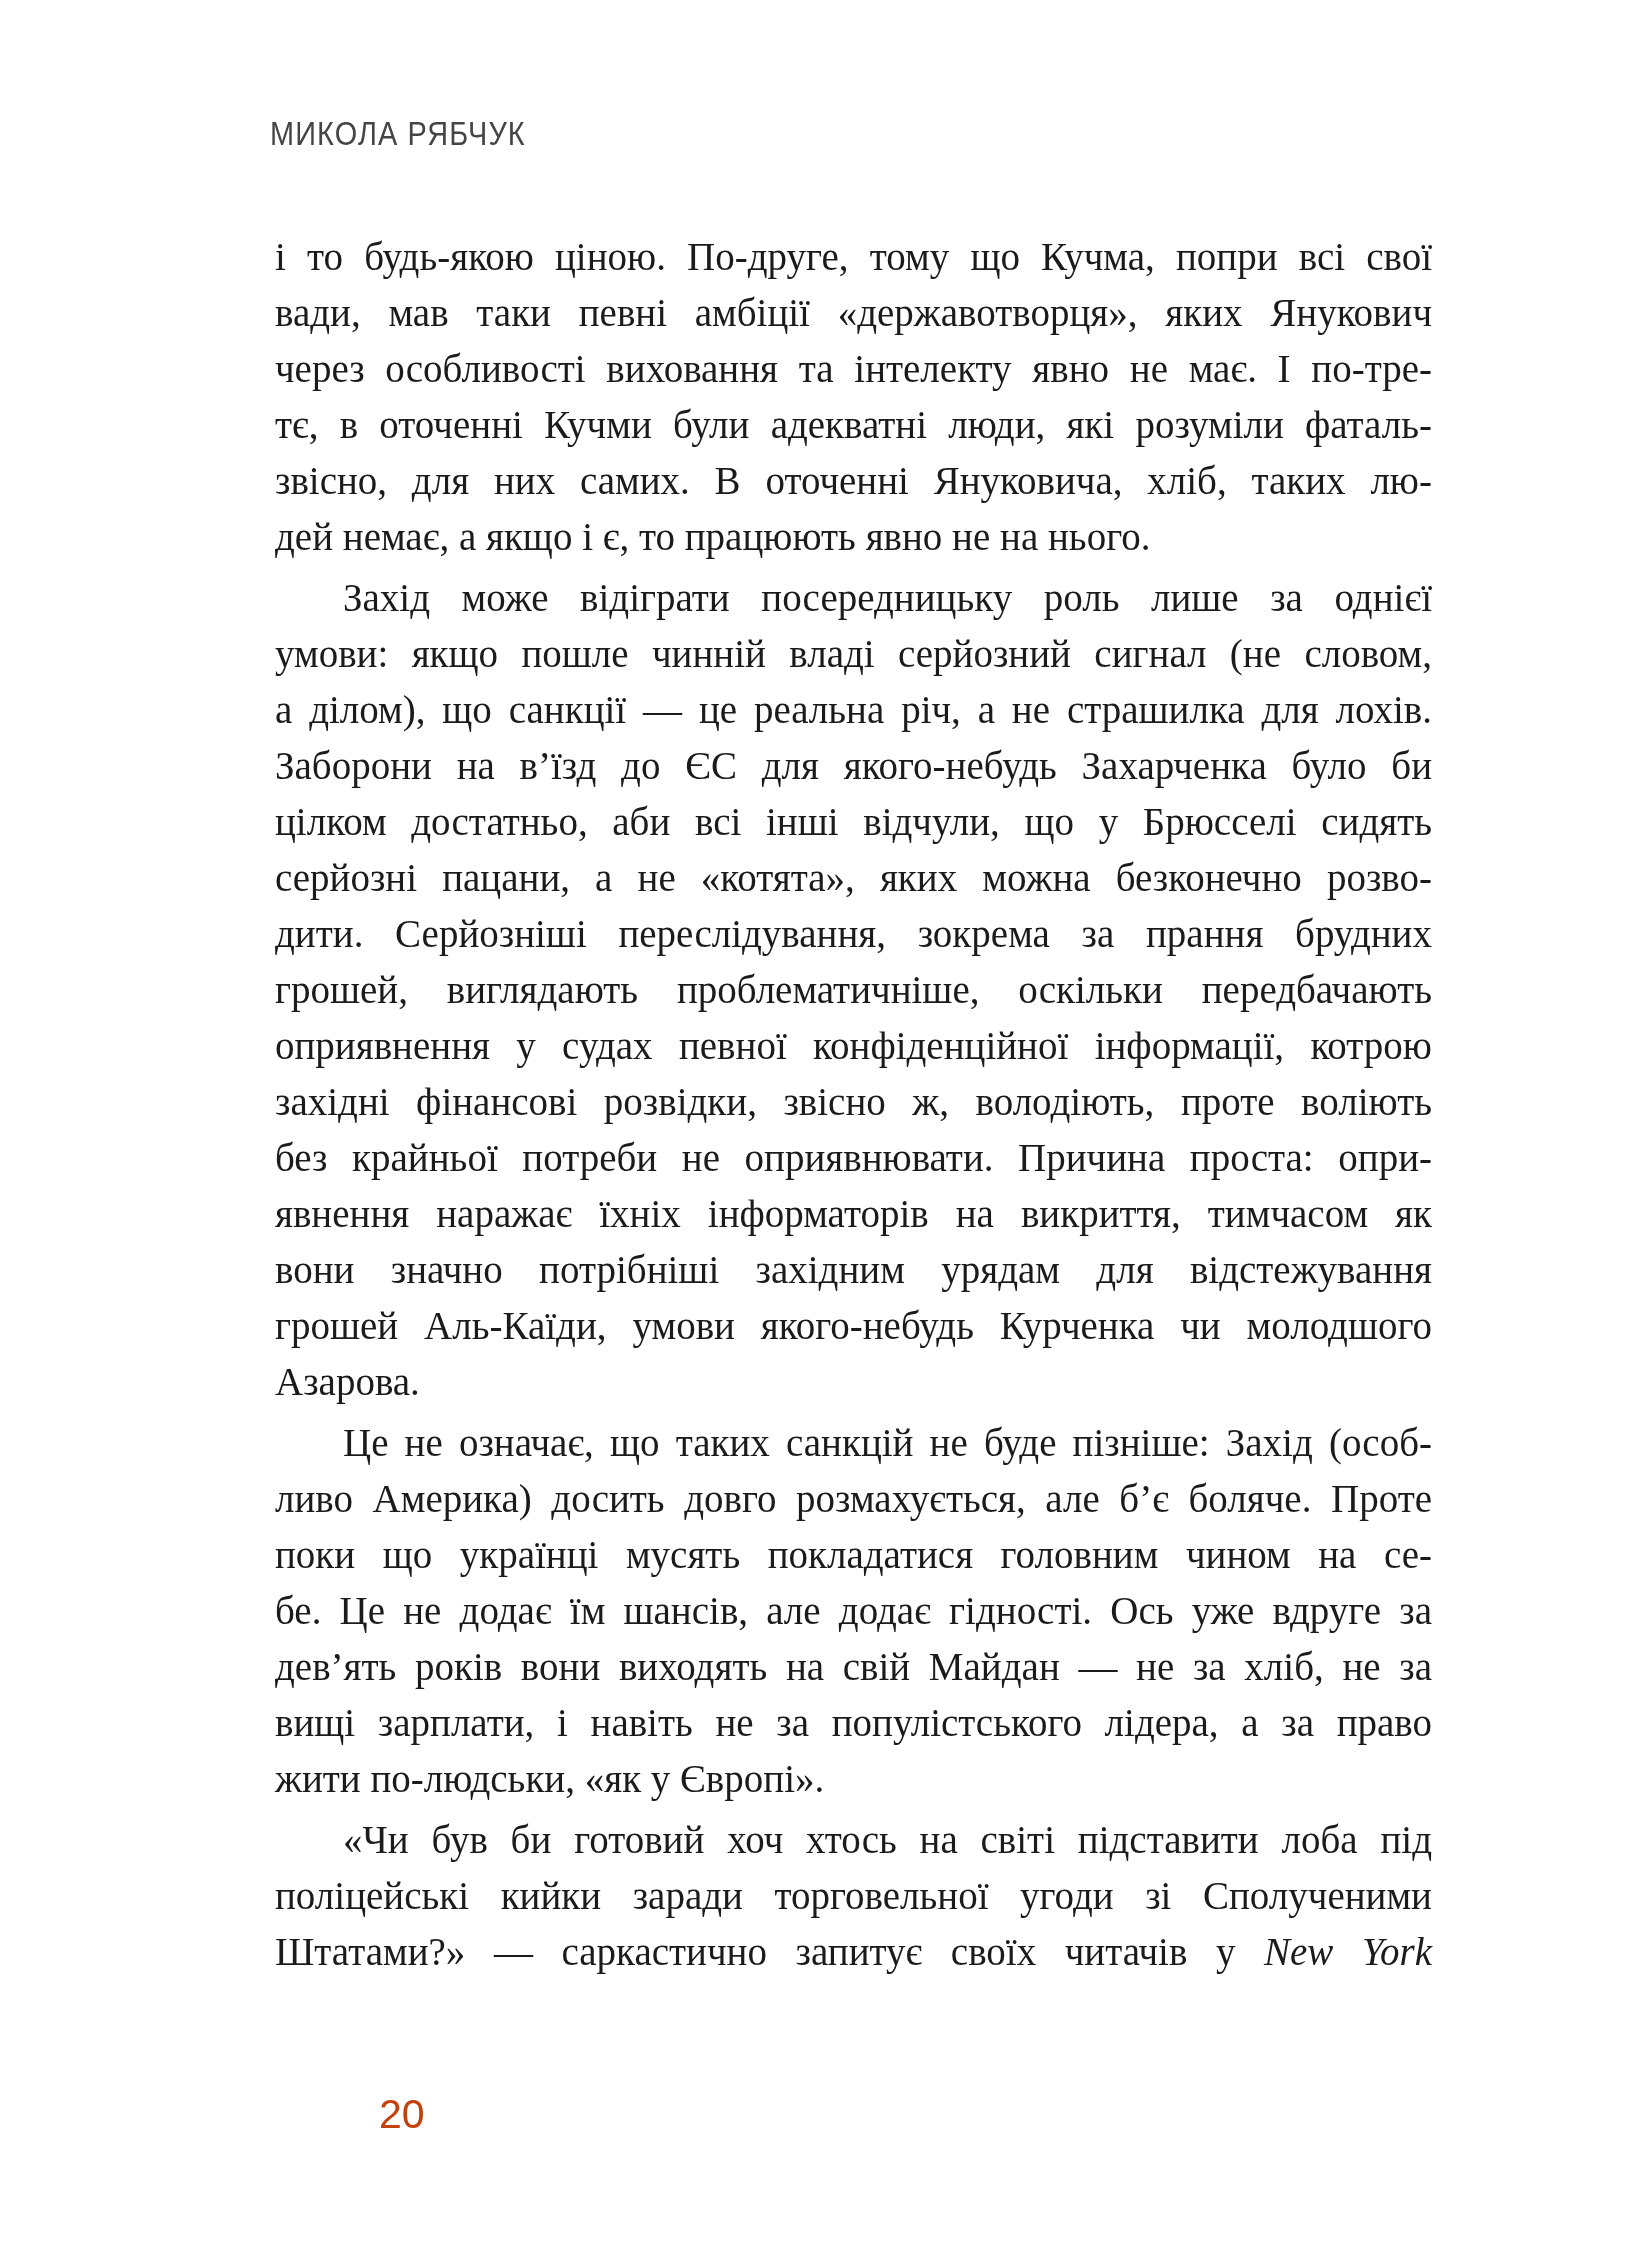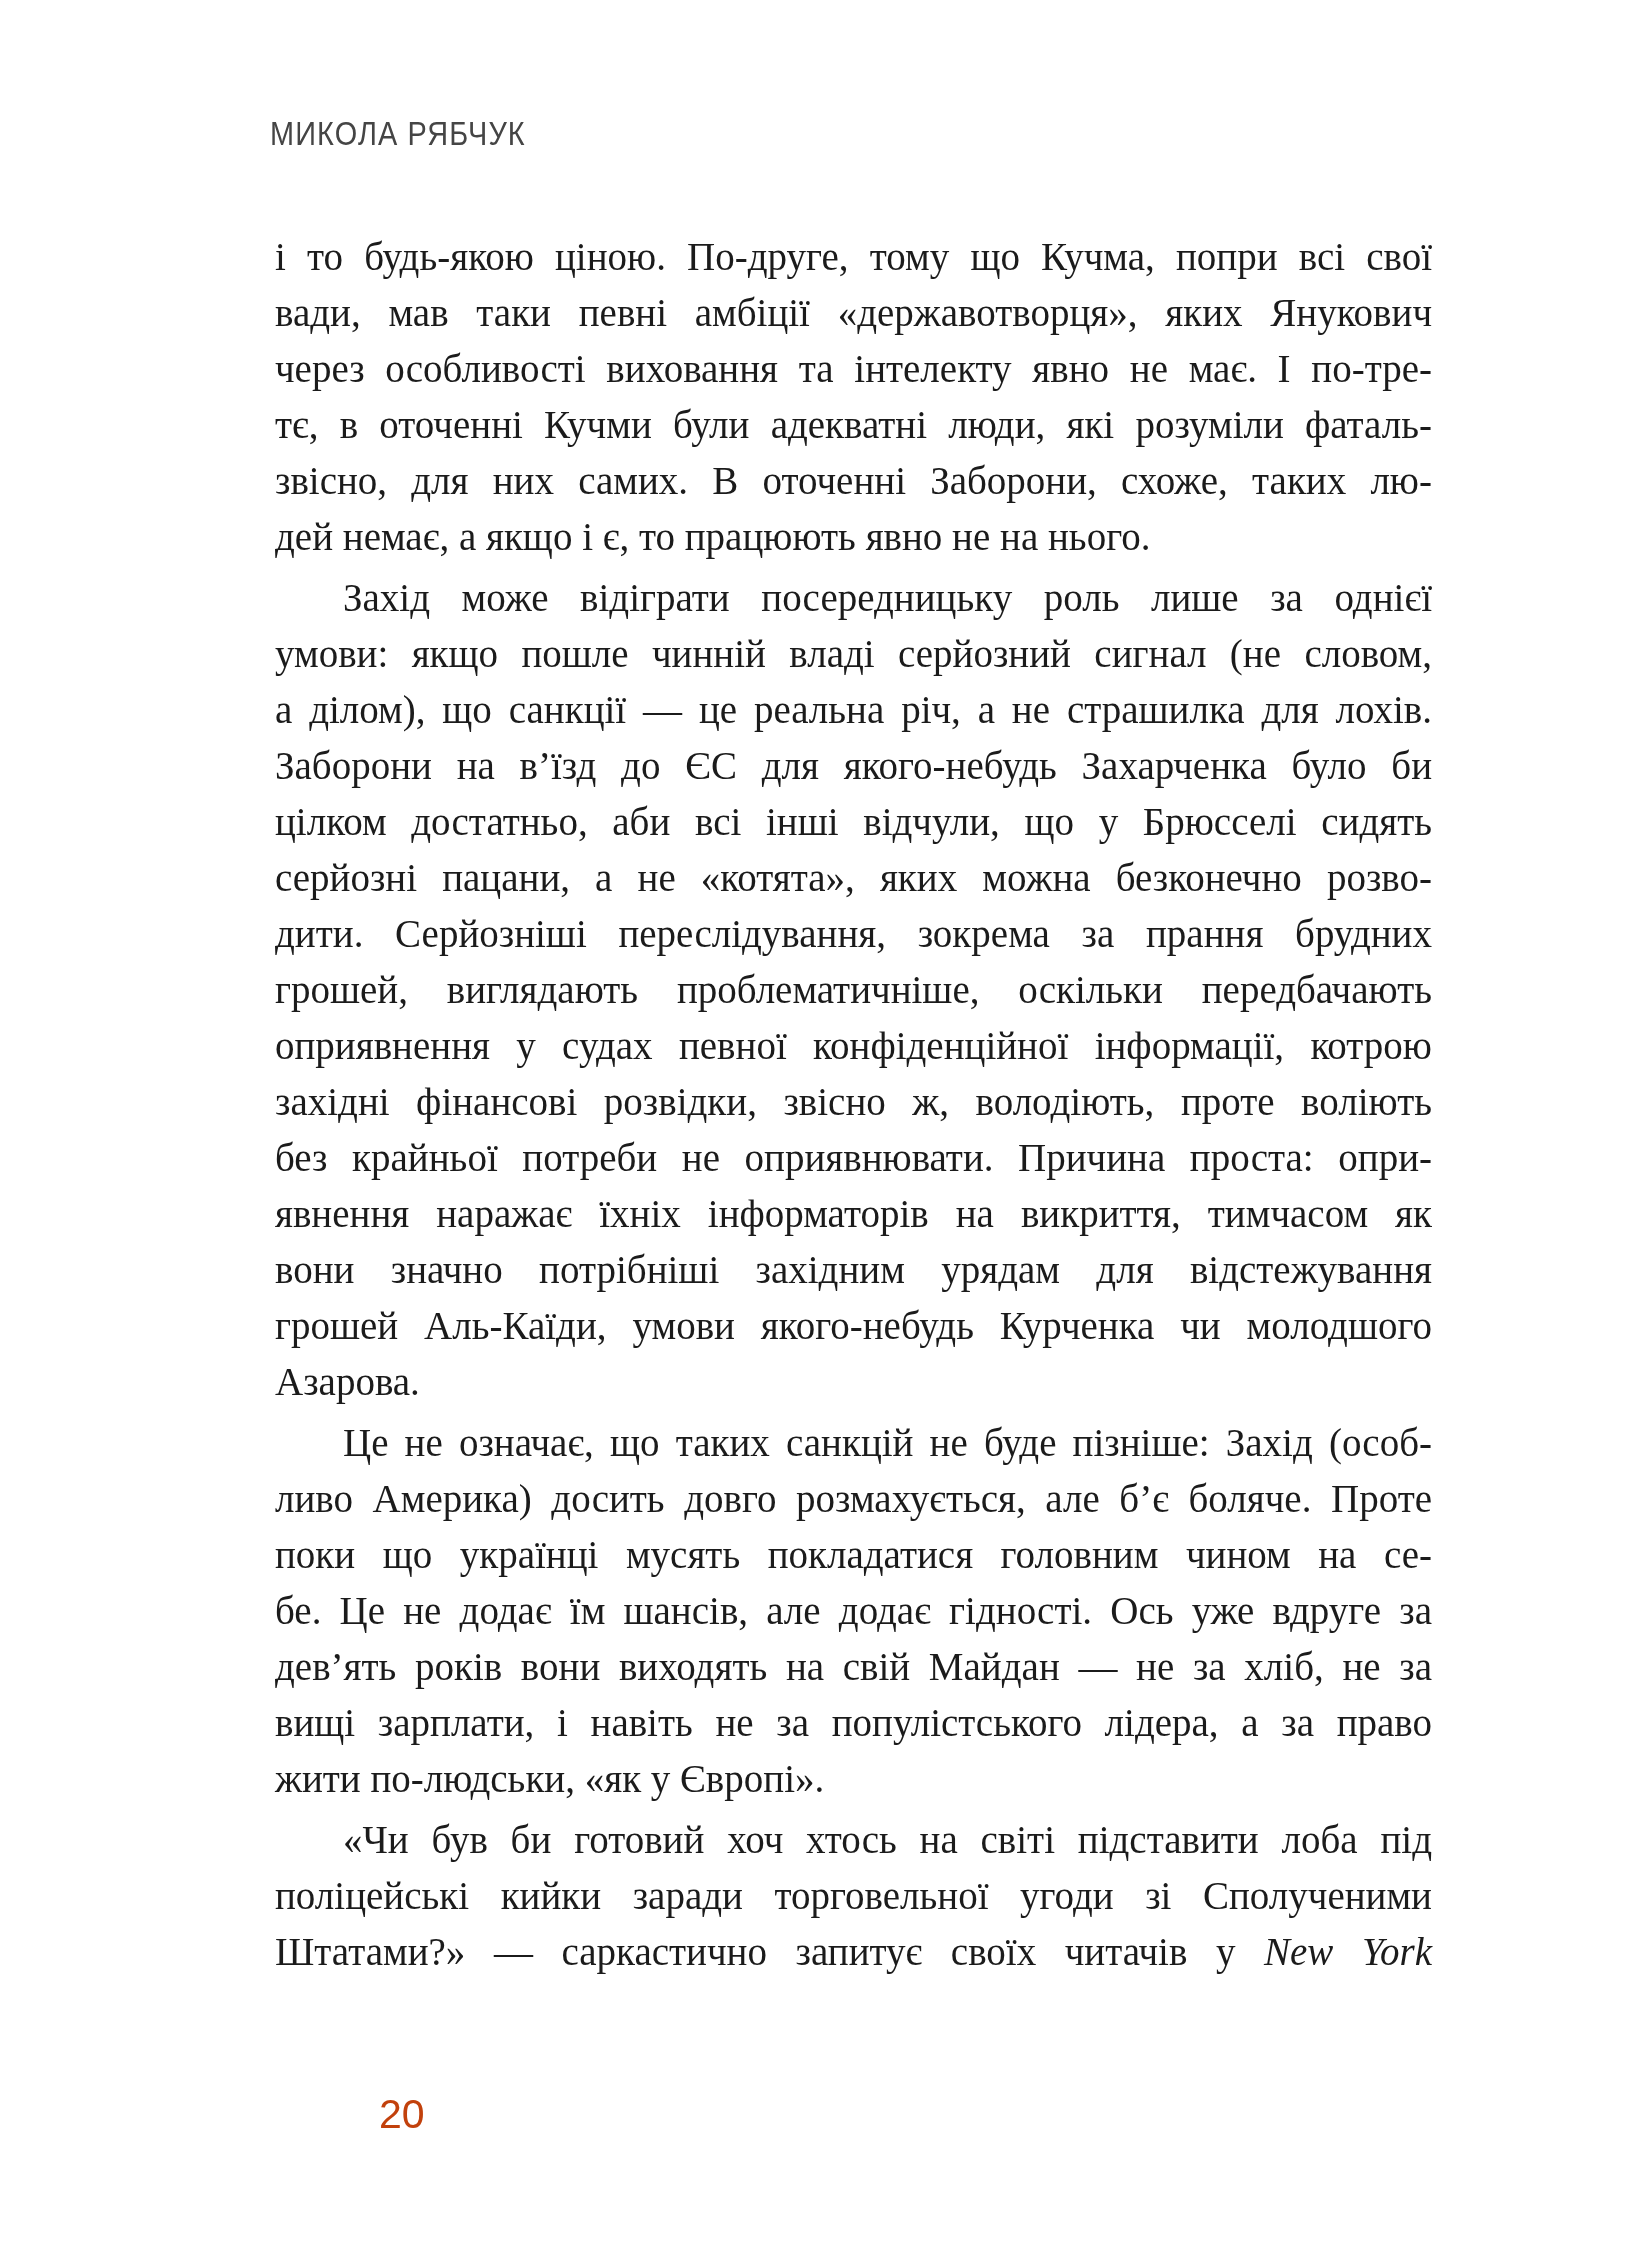--- a/index.html
+++ b/index.html
@@ -64,21 +64,21 @@
 
 <div class="page">
   <div class="running-header">МИКОЛА РЯБЧУК</div>
 
   <div class="text-block" id="text-block">
       <div class="paragraph">
         <div class="line"><span>і то будь-якою ціною. По-друге, тому що Кучма, попри всі свої</span></div>
         <div class="line"><span>вади, мав таки певні амбіції «державотворця», яких Янукович</span></div>
         <div class="line"><span>через особливості виховання та інтелекту явно не має. І по-тре-</span></div>
         <div class="line"><span>тє, в оточенні Кучми були адекватні люди, які розуміли фаталь-</span></div>
-        <div class="line"><span>звісно, для них самих. В оточенні Заборони, схоже, таких лю-</span></div>
+        <div class="line"><span>звісно, для них самих. В оточенні Януковича, хліб, таких лю-</span></div>
         <div class="line end"><span>дей немає, а якщо і є, то працюють явно не на нього.</span></div>
       </div>
       <div class="paragraph">
         <div class="line indent"><span>Захід може відіграти посередницьку роль лише за однієї</span></div>
         <div class="line"><span>умови: якщо пошле чинній владі серйозний сигнал (не словом,</span></div>
         <div class="line"><span>а ділом), що санкції — це реальна річ, а не страшилка для лохів.</span></div>
         <div class="line"><span>Заборони на в’їзд до ЄС для якого-небудь Захарченка було би</span></div>
         <div class="line"><span>цілком достатньо, аби всі інші відчули, що у Брюсселі сидять</span></div>
         <div class="line"><span>серйозні пацани, а не «котята», яких можна безконечно розво-</span></div>
         <div class="line"><span>дити. Серйозніші переслідування, зокрема за прання брудних</span></div>

